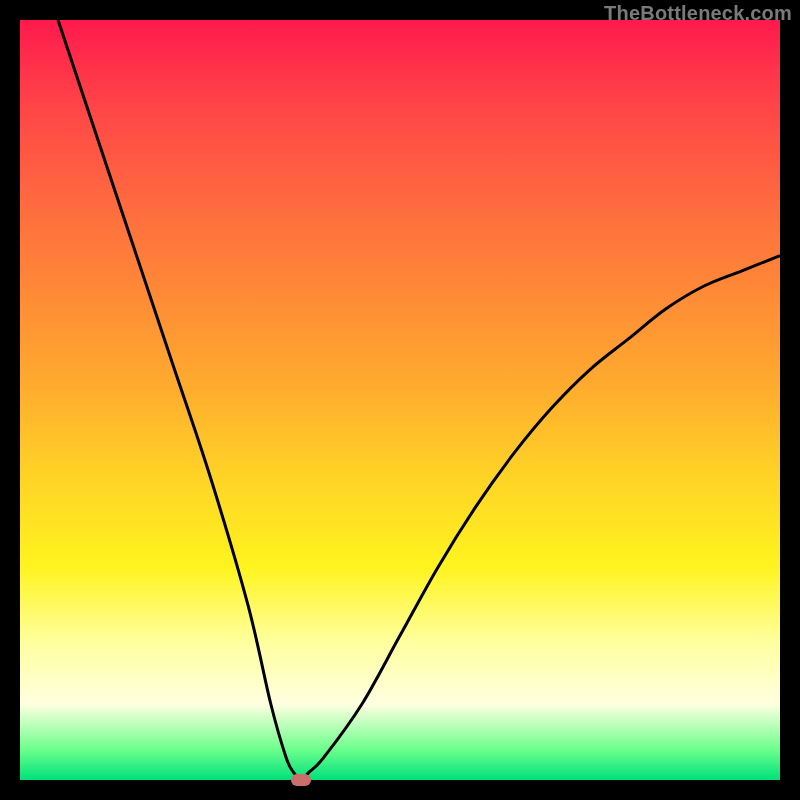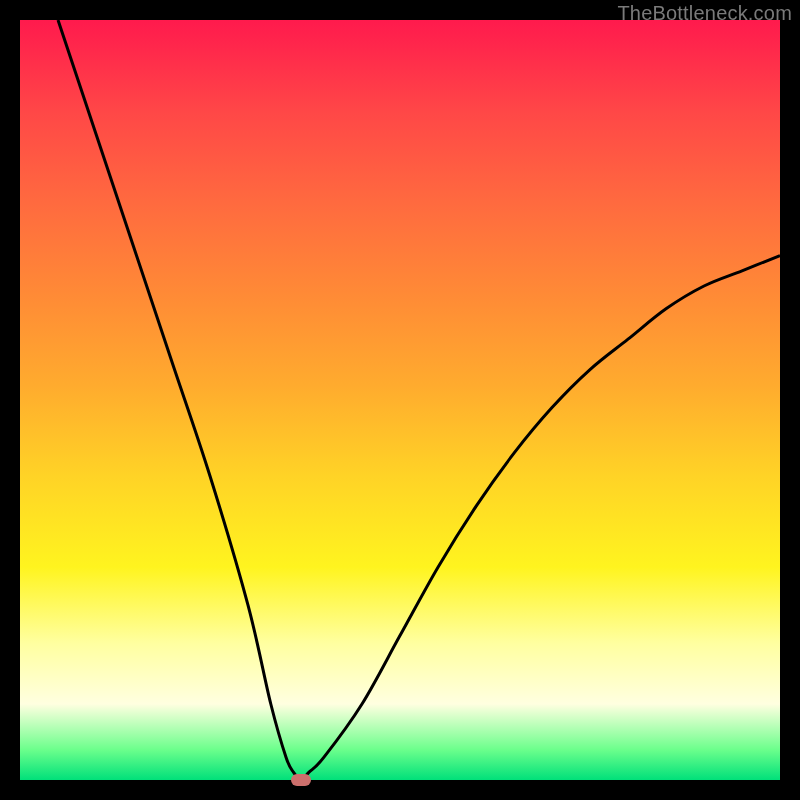--- a/index.html
+++ b/index.html
@@ -36,21 +36,21 @@
       #6cff8c 96%,
       #00e07a 100%
     );
   }
   .watermark {
     position: absolute;
     top: 2px;
     right: 8px;
     color: #7a7a7a;
     font-size: 20px;
-    font-weight: 400;
+    font-weight: 700;
     letter-spacing: 0.2px;
     user-select: none;
   }
   svg.curve {
     position: absolute;
     left: 0;
     top: 0;
     width: 760px;
     height: 760px;
     overflow: visible;

